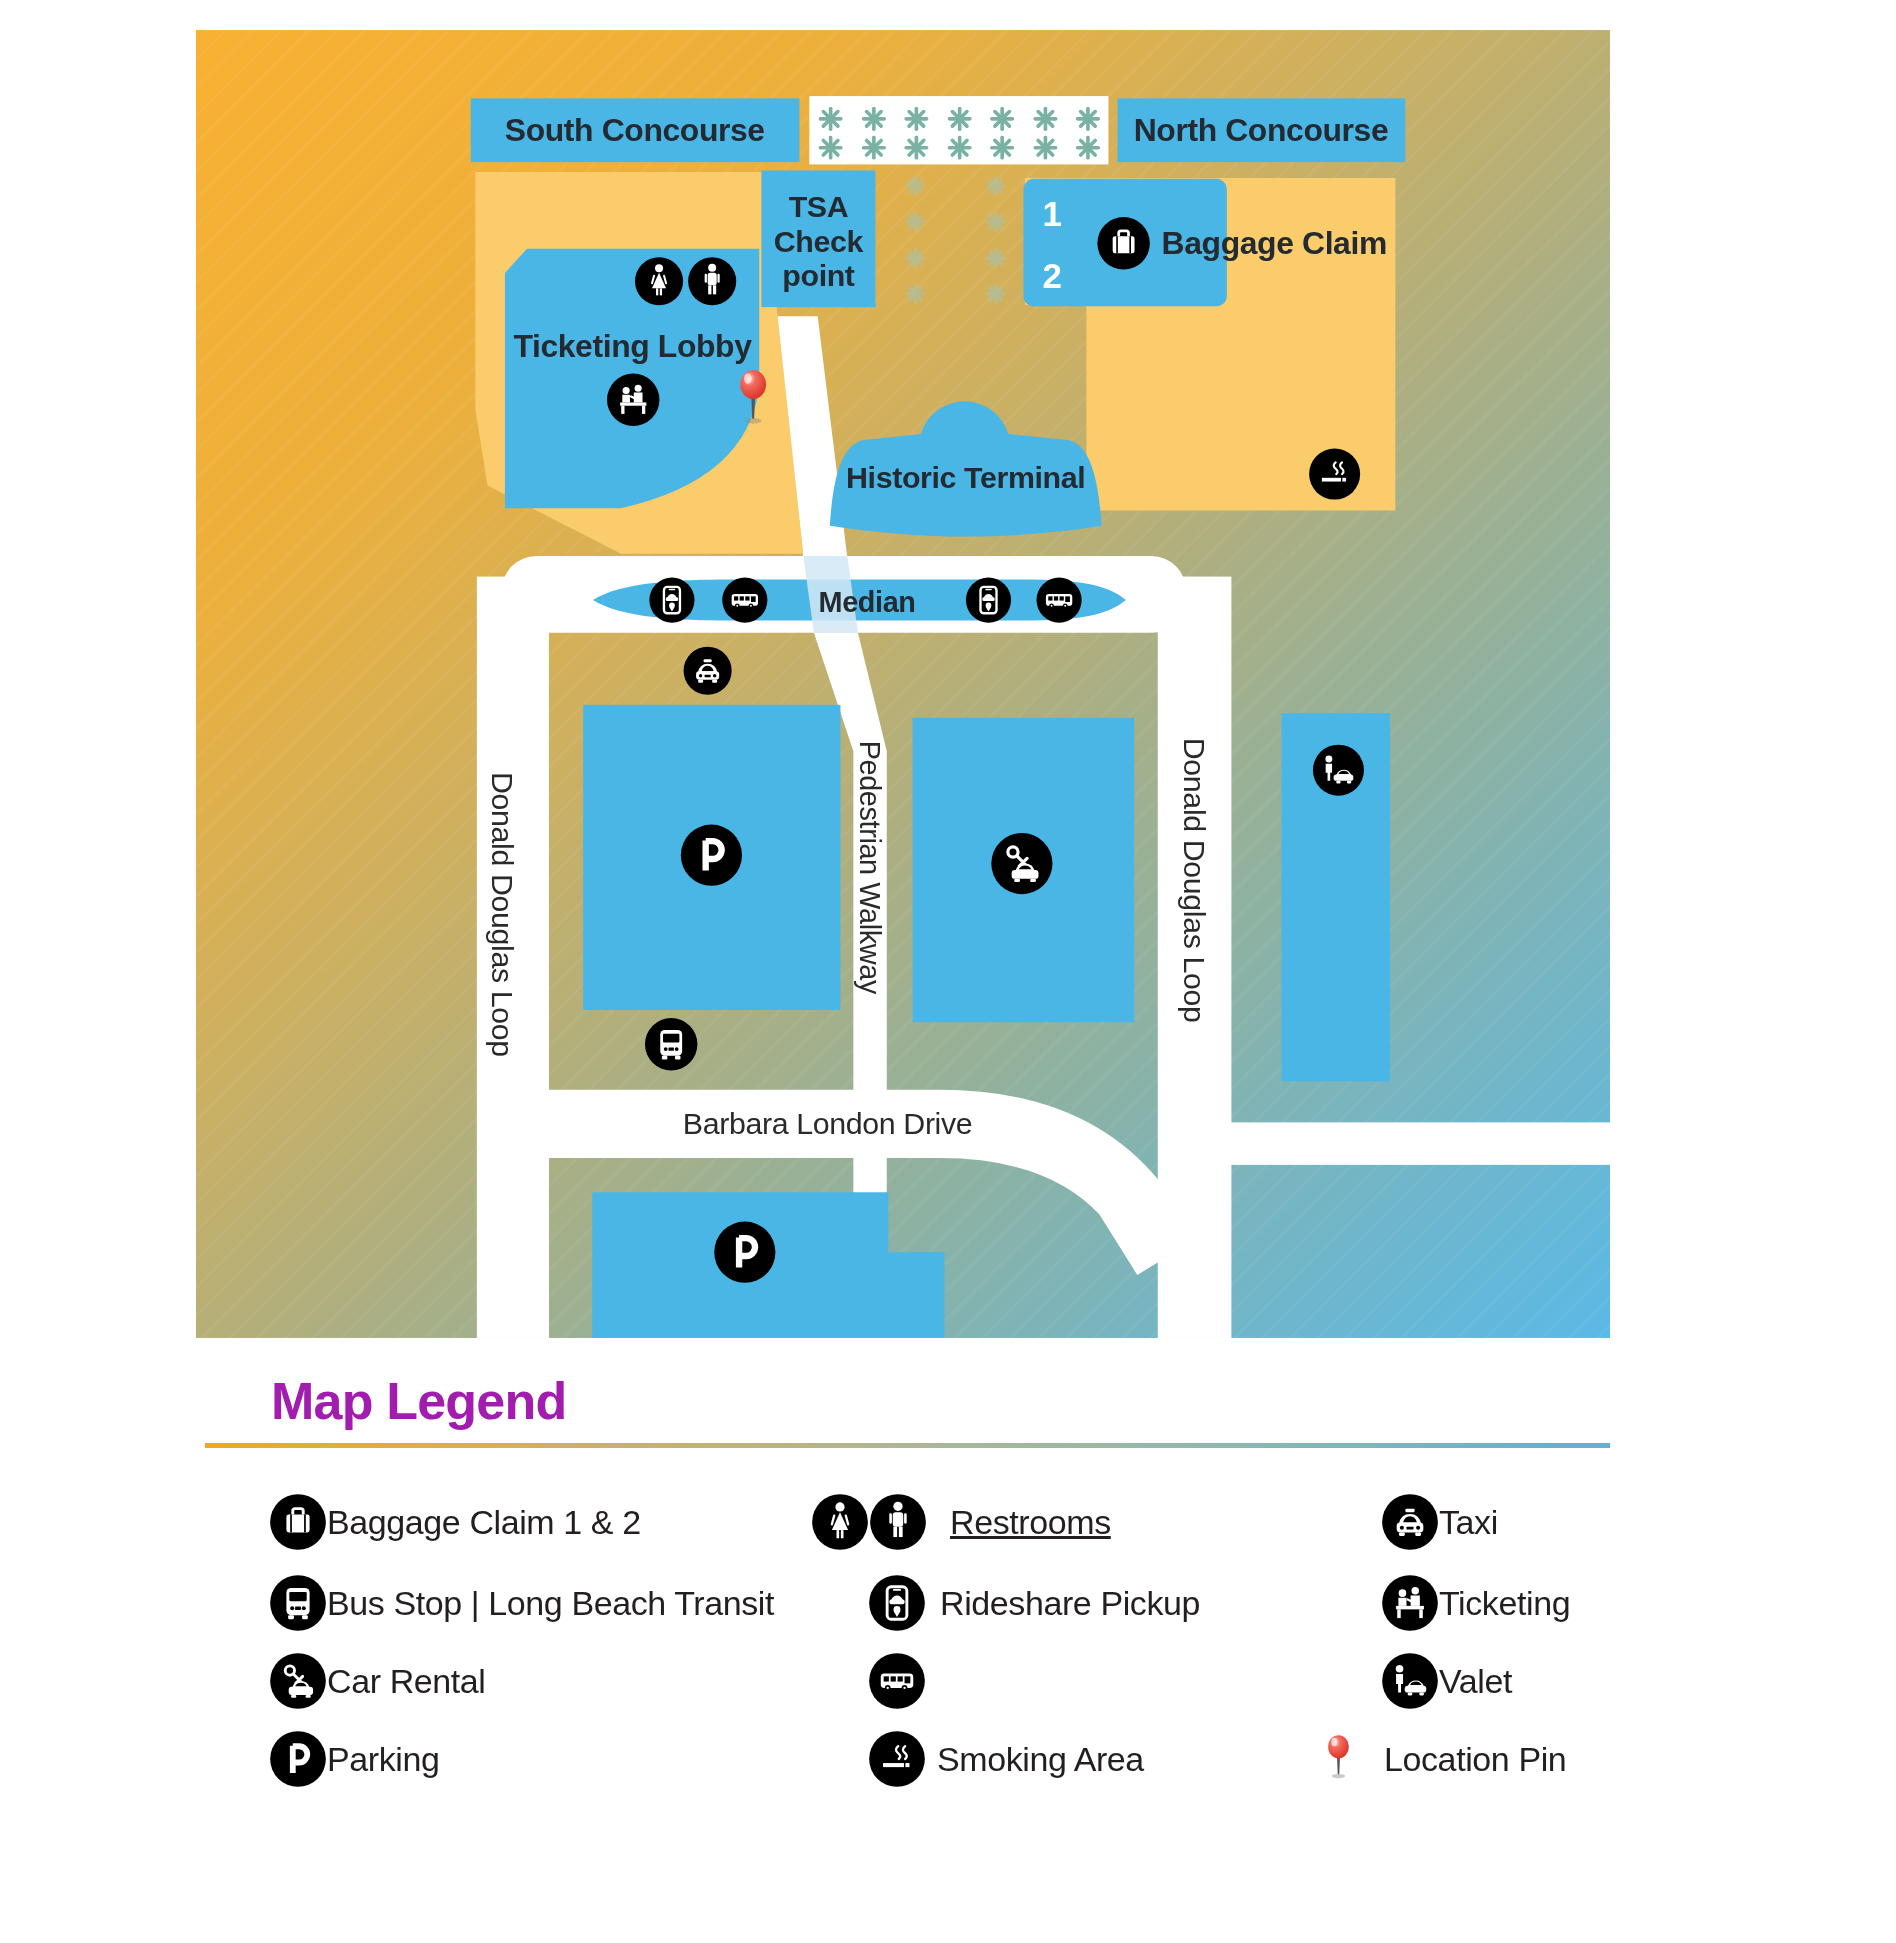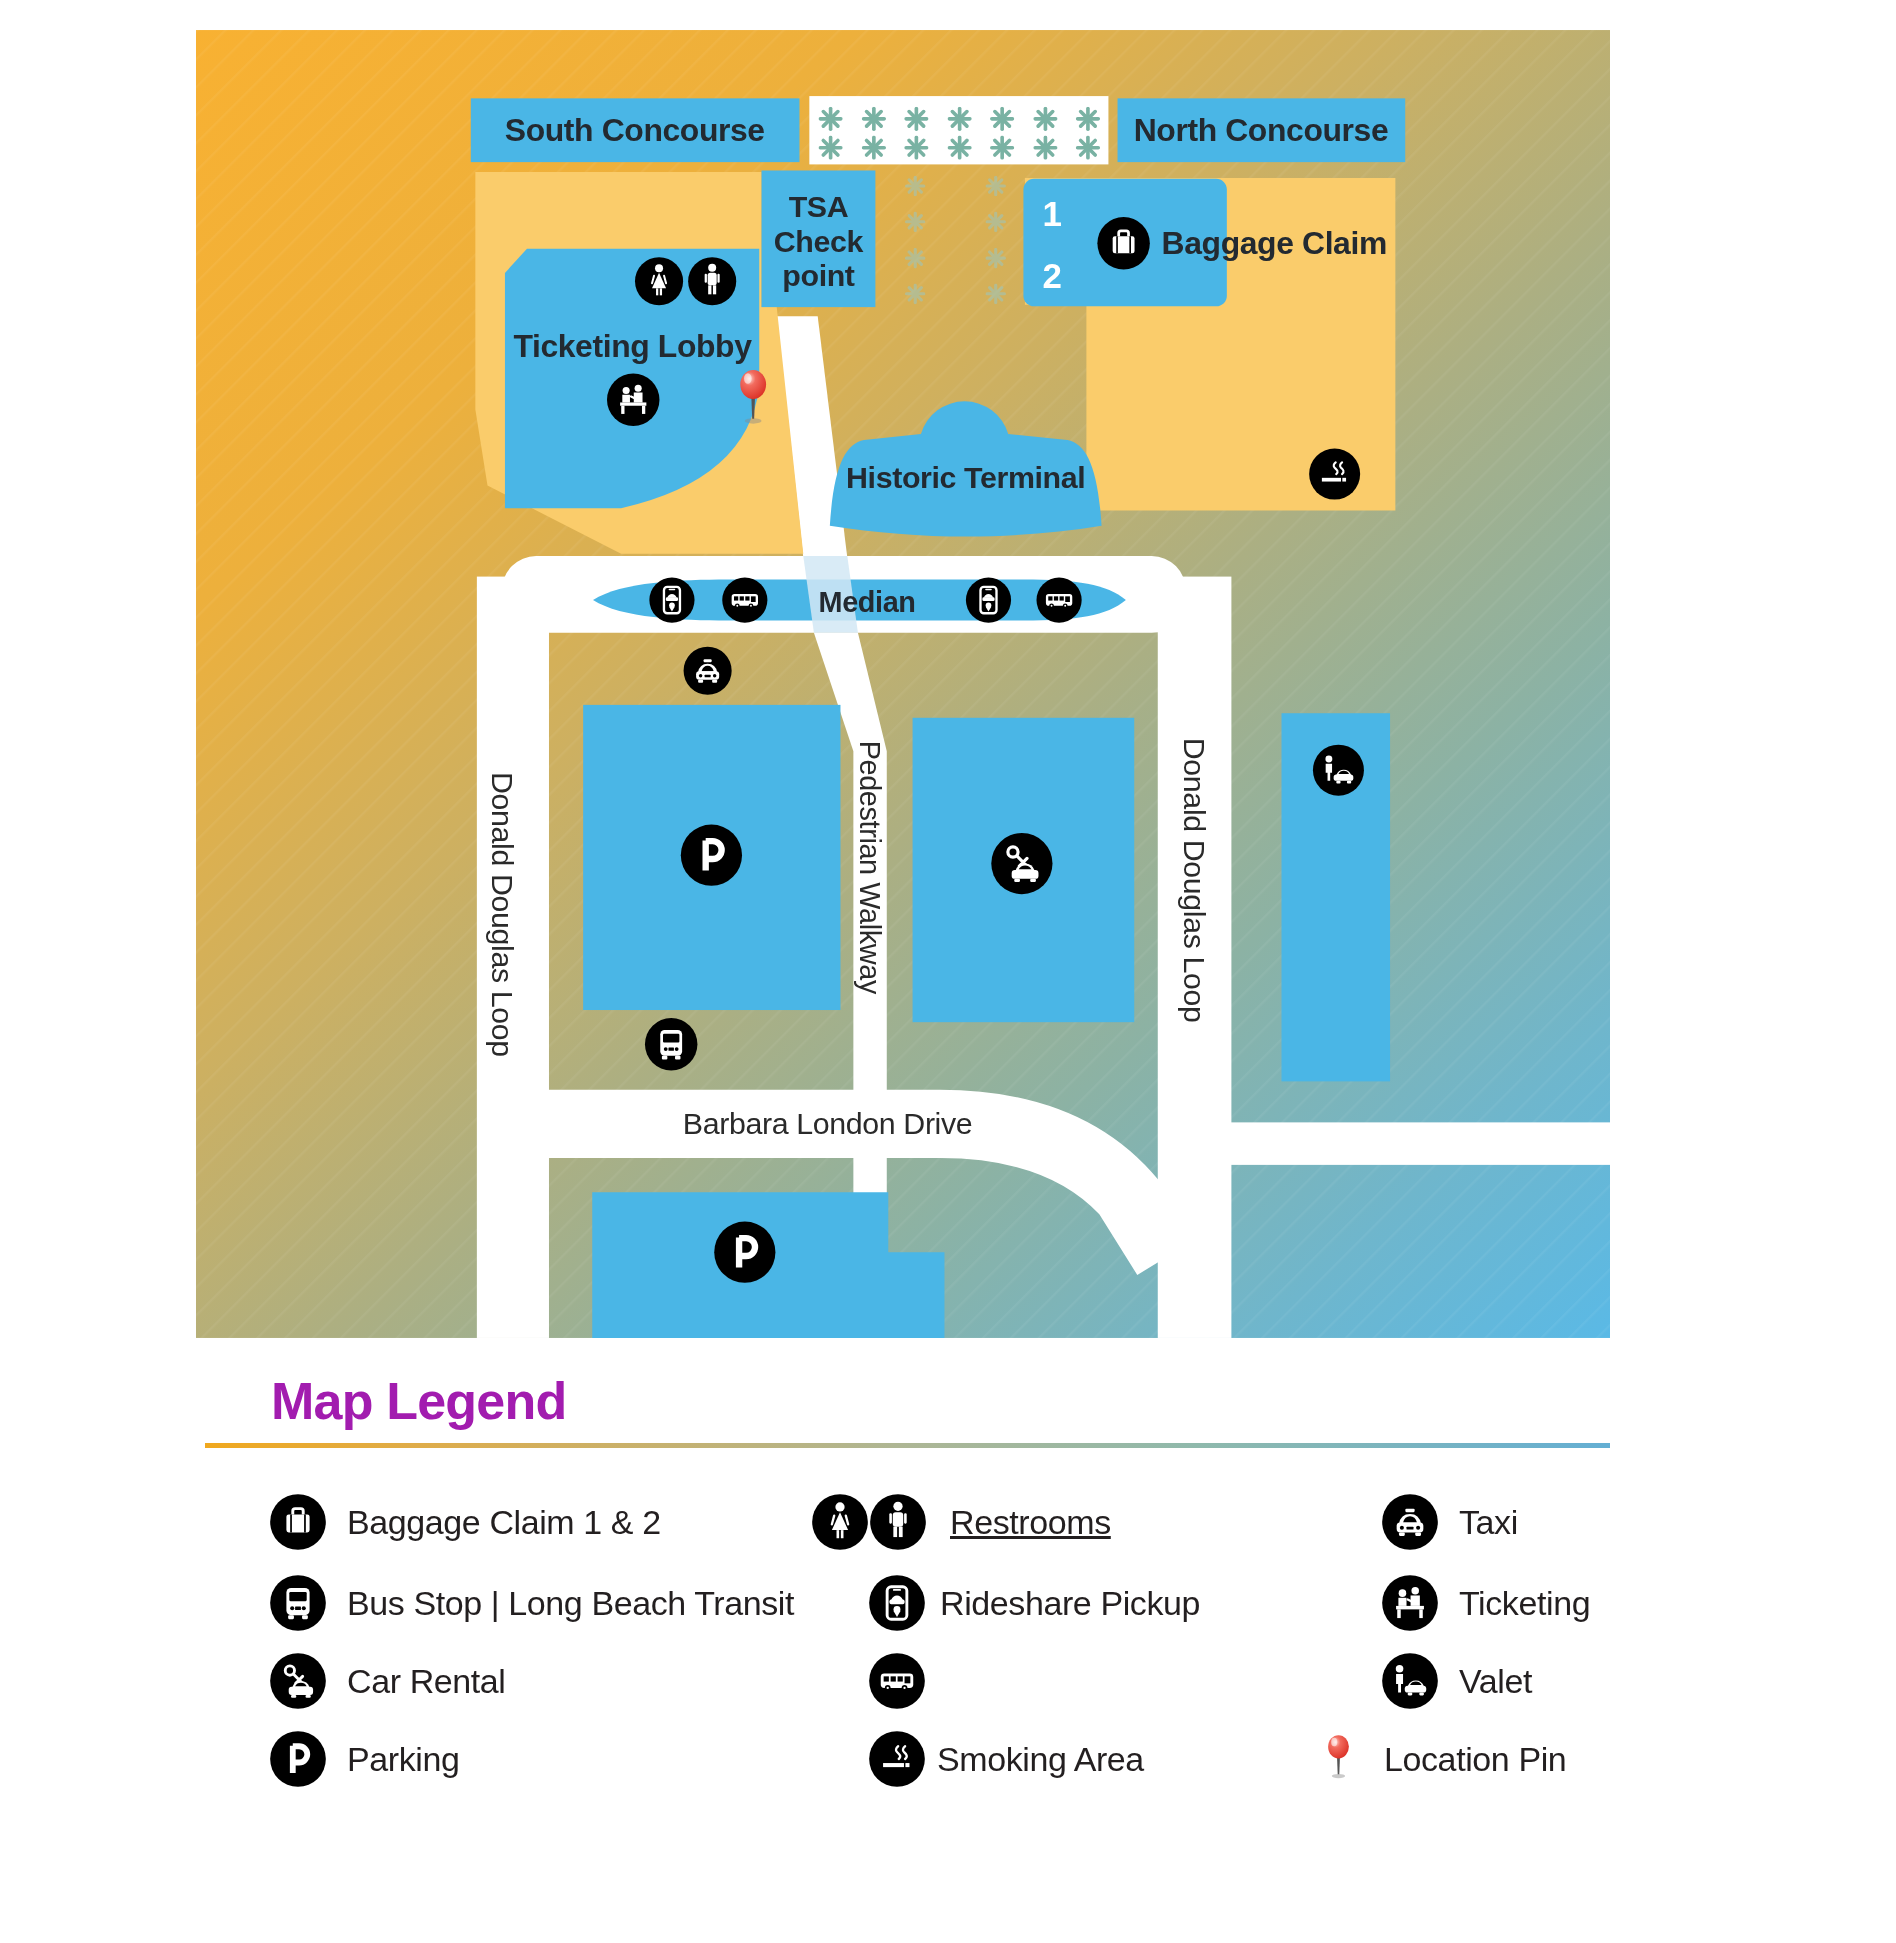--- a/index.html
+++ b/index.html
@@ -6,21 +6,21 @@
   .page{position:relative;width:1610px;height:1943px;background:#ffffff;overflow:hidden;
         font-family:"Liberation Sans", sans-serif;}
   .map-wrap{position:absolute;left:196px;top:30px;width:1503px;height:1308px;}
   .map-wrap svg{display:block;width:1503px;height:1308px;}
 
   
   .legend-title{position:absolute;left:271px;top:1371px;font-size:52px;font-weight:700;
                 color:#a21caf;letter-spacing:-0.8px;}
   .legend-divider{position:absolute;left:205px;top:1443px;width:1505px;height:4.6px;
                   background:linear-gradient(90deg,#F0A81E 0%,#DFAC49 14%,#AEB694 46%,#8FB9AC 66%,#59ACDD 100%);}
-  .legend-item{position:absolute;height:68px;display:flex;align-items:center;gap:20px;}
+  .legend-item{position:absolute;height:68px;display:flex;align-items:center;}
   .legend-item .licon{width:58px;height:58px;flex:0 0 auto;}
   .legend-item .licon svg{width:58px;height:58px;display:block;}
   .legend-item .lpin svg{width:61px;height:68px;display:block;}
   .llabel{font-size:34px;font-weight:500;color:#231F20;white-space:nowrap;letter-spacing:-0.4px;}
 
   
   text{font-family:"Liberation Sans", sans-serif;}
   .maplabel{fill:#232A31;font-weight:600;letter-spacing:-0.5px;}
   .roadlabel{fill:#2A2A2A;font-weight:500;letter-spacing:-0.5px;}
   .whitenum{fill:#ffffff;font-weight:700;}

